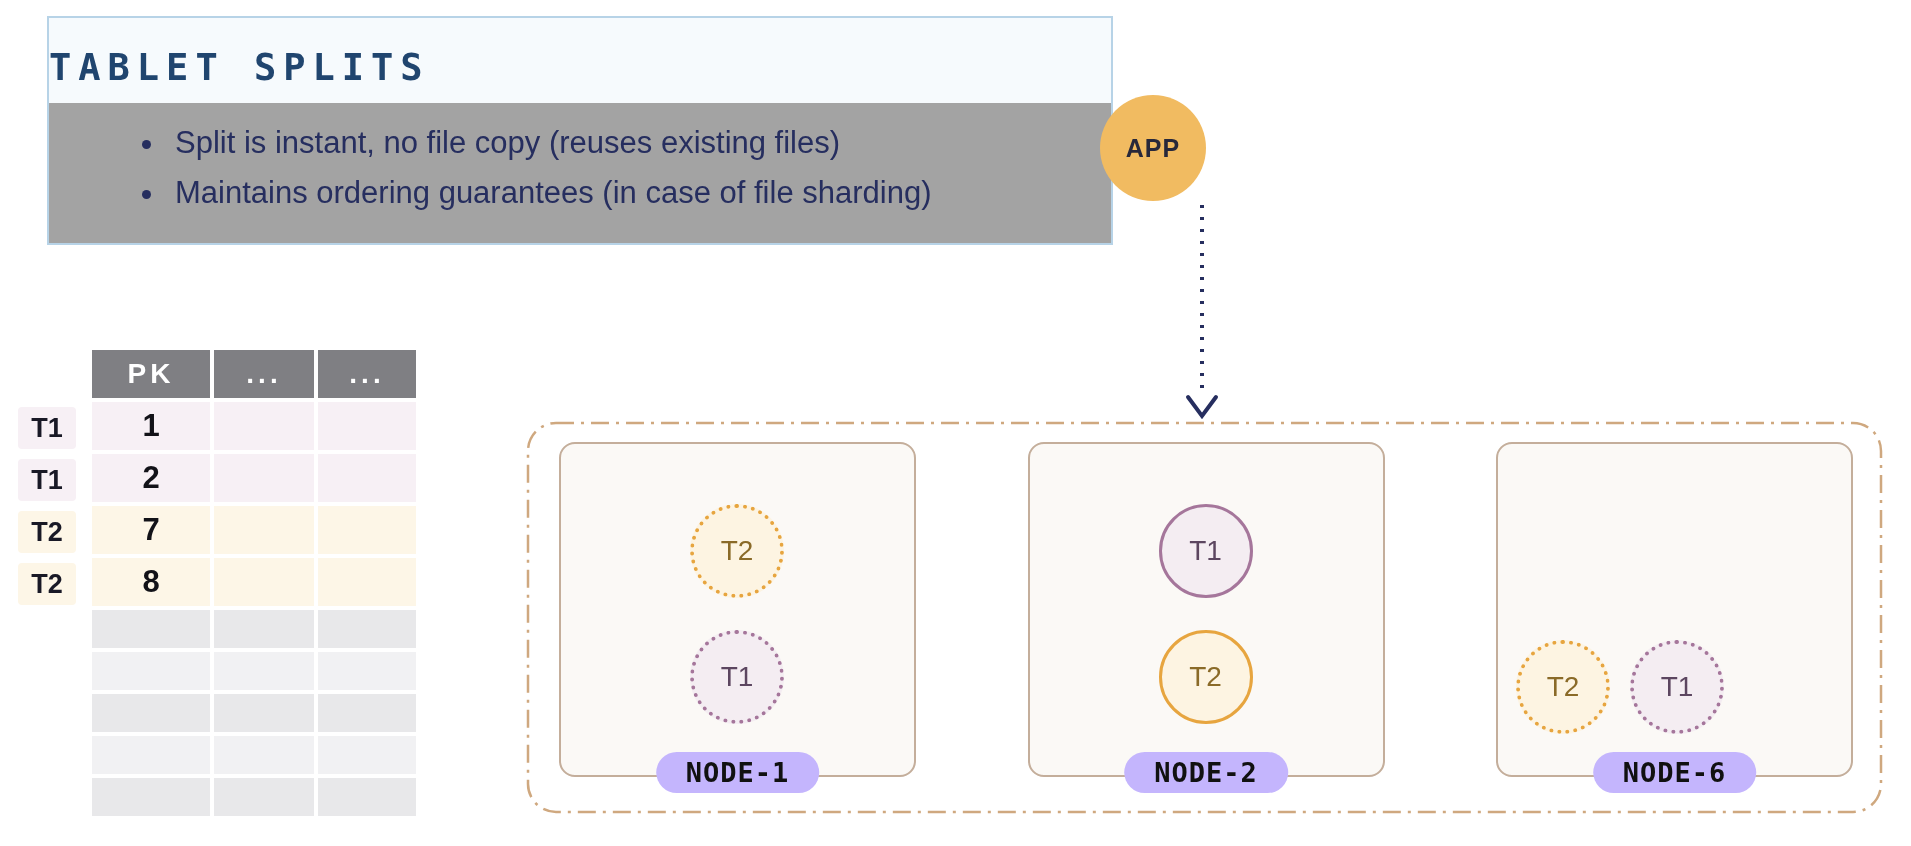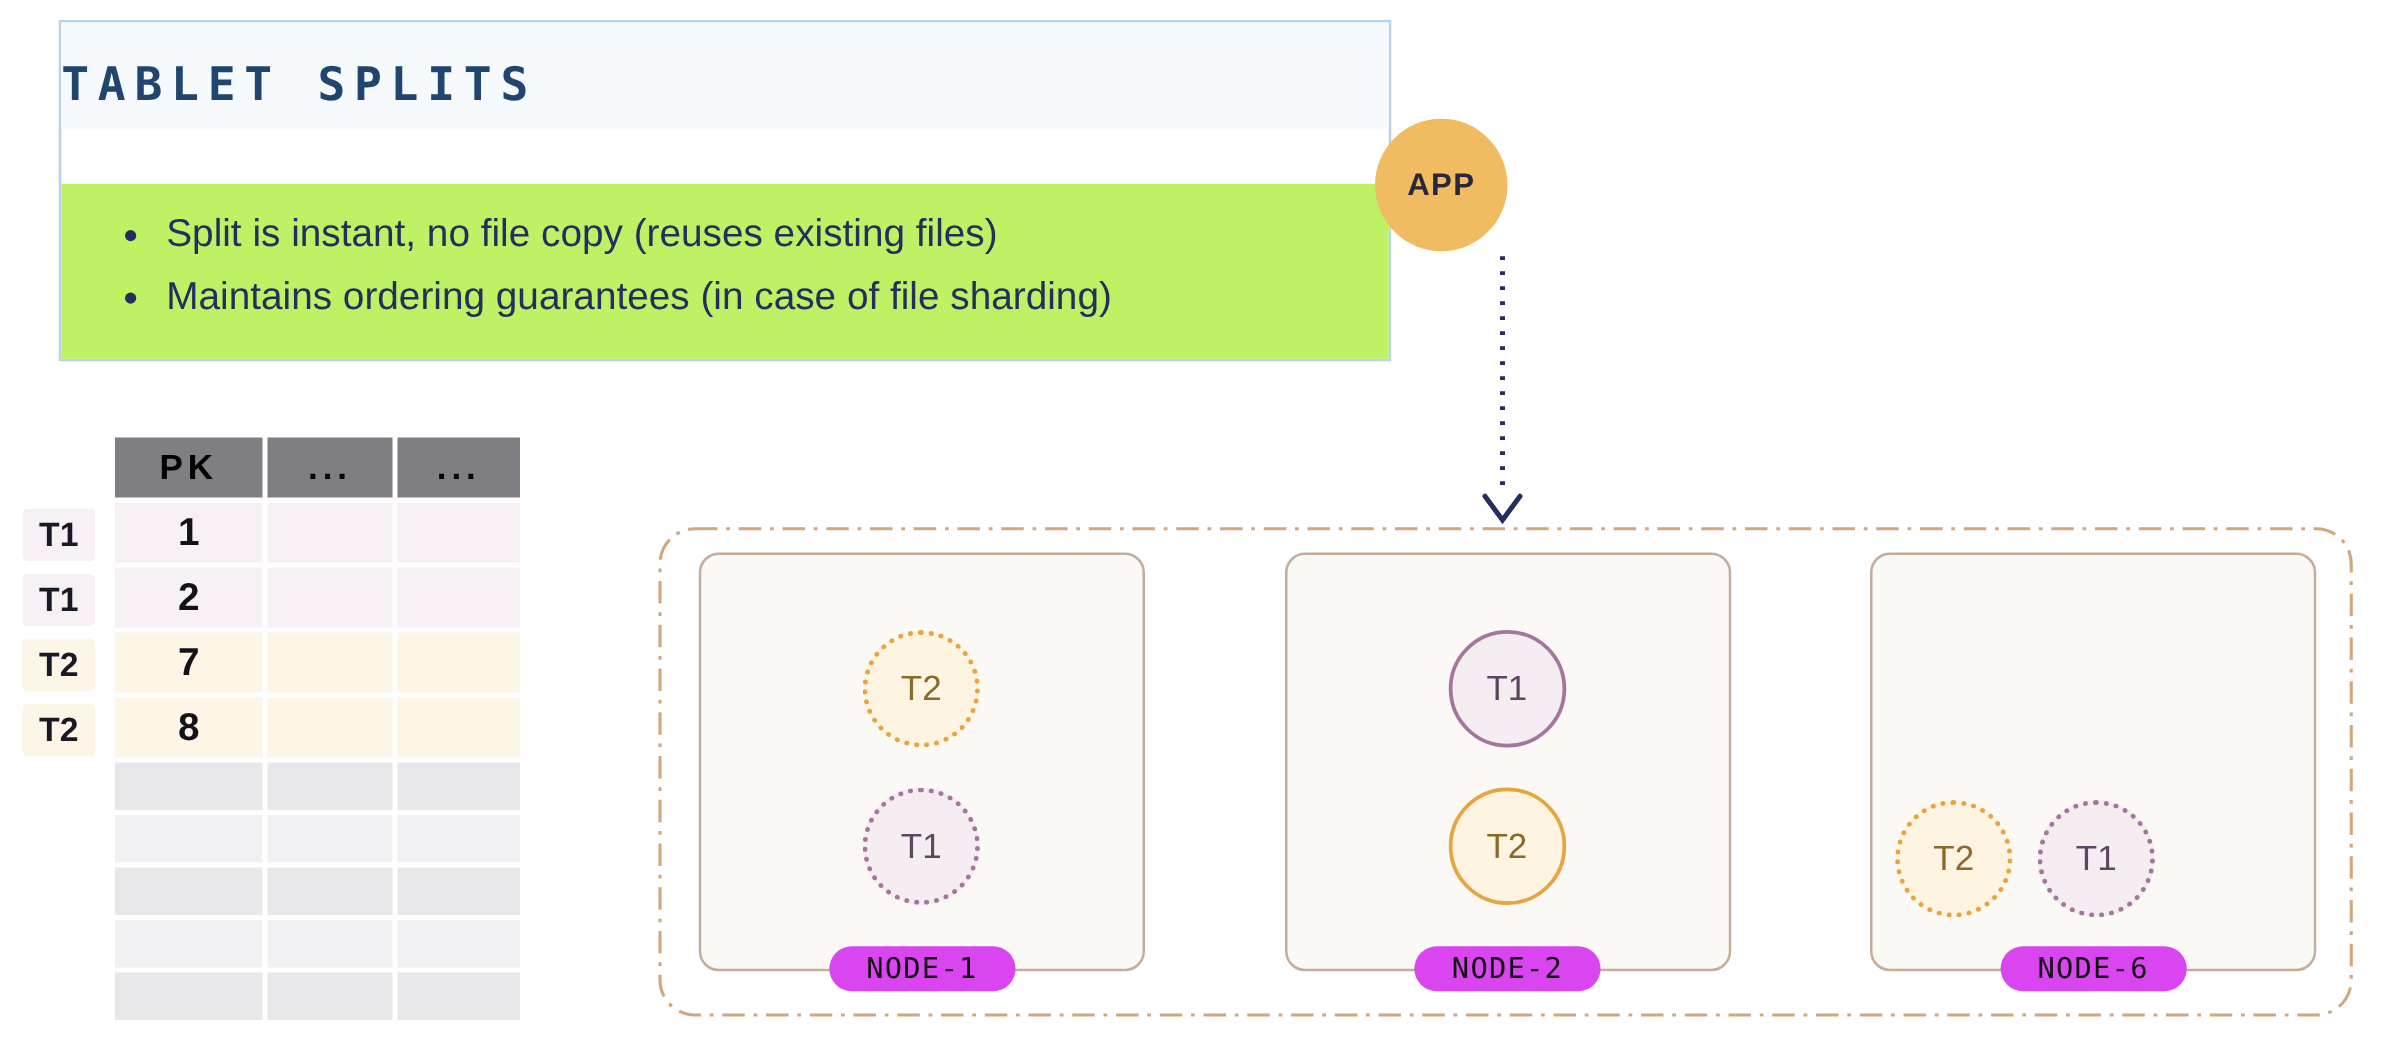--- a/index.html
+++ b/index.html
@@ -4,21 +4,21 @@
 <style>
   * { box-sizing: border-box; }
   html, body { margin:0; padding:0; }
   body { font-family:"Liberation Sans","DejaVu Sans",sans-serif; background:#ffffff; }
   .canvas { position:relative; width:1911px; height:846px; background:#ffffff; overflow:hidden; }
 
   
   .info-box { position:absolute; left:47px; top:16px; width:1066px; border:2px solid var(--info-border,#b7d3e7); background:#ffffff; }
   .info-head { background:#f6fafd; padding:28px 0 14px; text-align:left; }
   .info-title { font-family:"DejaVu Sans Mono","Liberation Mono",monospace; font-size:37px; font-weight:bold; letter-spacing:7px; color:var(--title-blue,#20456f); }
-  .info-body { background:#bef264; padding:12px 96px 22px 38px;margin-top:44px; }
+  .info-body { background:#a3a3a3; padding:12px 96px 22px 80px; }
   .info-body ul { margin:0; padding-left:38px; }
   .info-body li { font-size:31px; line-height:1.42; color:var(--accent-navy,#262e5f); padding-left:8px; margin:6px 0; }
   .info-body li::marker { color:var(--accent-navy,#262e5f); }
 
   
   .app-circle { position:absolute; left:1100px; top:95px; width:106px; height:106px; border-radius:50%;
     background:var(--app-orange,#f1bb61); display:flex; align-items:center; justify-content:center;
     font-size:25px; font-weight:bold; color:#28283a; letter-spacing:1px; }
   .arrow-svg { position:absolute; left:1180px; top:203px; }
 
@@ -29,36 +29,36 @@
   .row-label { width:58px; height:42px; border-radius:4px; display:flex; align-items:center; justify-content:center;
     font-size:27px; font-weight:bold; color:#191926; }
   .row-label.t1 { background:var(--t1-fill,#f7f0f5); }
   .row-label.t2 { background:var(--t2-fill,#fdf6e7); }
   .data-table { display:flex; flex-direction:column; gap:4px; }
   .t-row { display:flex; gap:4px; }
   .cell { display:flex; align-items:center; justify-content:center; font-weight:bold; color:#121218; }
   .t-row .cell:nth-child(1) { width:118px; }
   .t-row .cell:nth-child(2) { width:100px; }
   .t-row .cell:nth-child(3) { width:98px; }
-  .cell.head { height:48px; background:#7f7f83; font-size:28px; letter-spacing:4px; color:#000000; }
+  .cell.head { height:48px; background:#7f7f83; font-size:28px; letter-spacing:4px; color:#ffffff; }
   .cell.data { height:48px; font-size:31px; }
   .cell.data.t1 { background:var(--t1-fill,#f7f0f5); }
   .cell.data.t2 { background:var(--t2-fill,#fdf6e7); }
   .cell.empty { height:38px; background:#e8e8ea; }
   .cell.empty.alt { background:#f1f1f3; }
 
   
   .cluster { position:absolute; left:526px; top:421px; width:1357px; height:393px; }
   .cluster-border { position:absolute; left:0; top:0; }
   .nodes-row { position:absolute; left:0; top:21px; width:100%; padding:0 30px 0 33px; display:flex; justify-content:space-between; }
   .node-box { position:relative; width:357px; height:335px; background:#fbf9f6;
     border:2px solid var(--node-border,#c4ae9b); border-radius:16px; }
-  .node-pill { position:absolute; left:50%; bottom:-18px; transform:translateX(-50%); background:#d946ef;
+  .node-pill { position:absolute; left:50%; bottom:-18px; transform:translateX(-50%); background:#c4b5fd;
     border-radius:24px; padding:5px 30px; font-family:"DejaVu Sans Mono","Liberation Mono",monospace;
-    font-size:23px; font-weight:normal; color:#111111; letter-spacing:1px; white-space:nowrap; }
+    font-size:27px; font-weight:bold; color:#111111; letter-spacing:1px; white-space:nowrap; }
   .tablet { position:absolute; width:94px; height:94px; border-radius:50%; display:flex; align-items:center;
     justify-content:center; font-size:28px; font-weight:400; }
   .tablet.t1 { color:#5c4660; background:#f4edf2; }
   .tablet.t2 { color:#8a6a28; background:#fdf4e2; }
   .tablet.dotted.t1 { border:4px dotted var(--t1-purple,#a5769b); }
   .tablet.dotted.t2 { border:4px dotted var(--t2-orange,#e7a53f); }
   .tablet.solid.t1 { border:3px solid var(--t1-purple,#a5769b); }
   .tablet.solid.t2 { border:3px solid var(--t2-orange,#e7a53f); }
 </style>
 </head>

